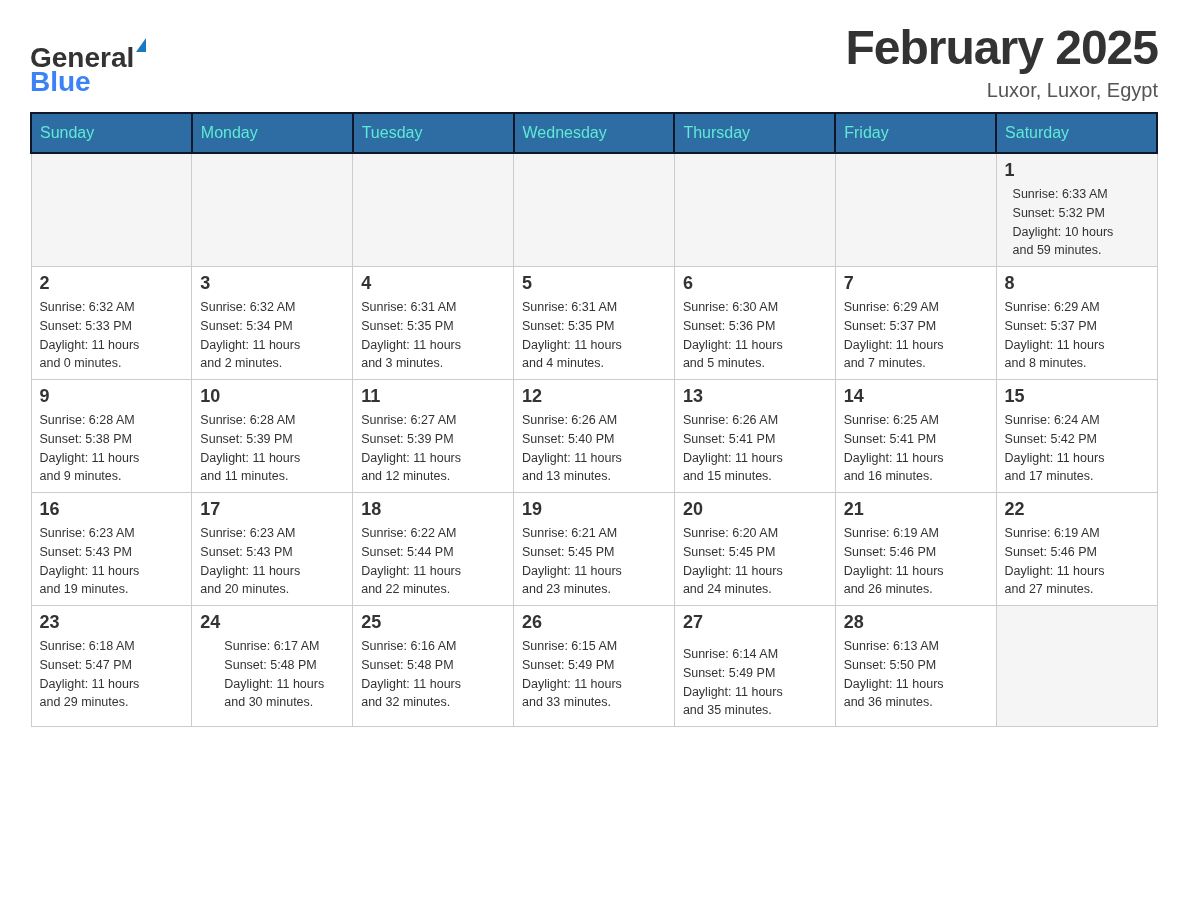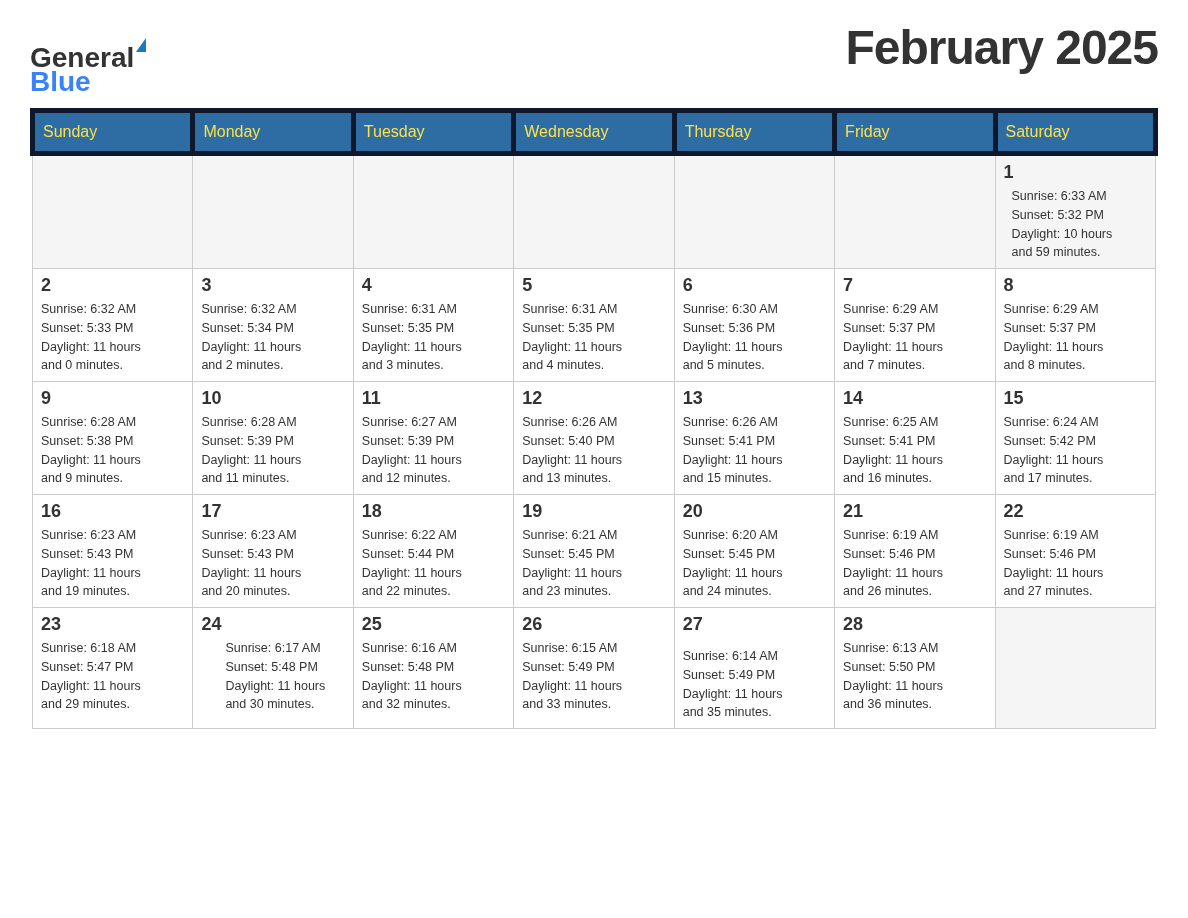--- a/index.html
+++ b/index.html
@@ -60,26 +60,26 @@
       color: #555;
       margin-top: 4px;
     }
     .calendar {
       width: 100%;
       border-collapse: collapse;
       margin-top: 8px;
     }
     .calendar th {
       background-color: #2e6da4;
-      color: #fde047;
+      color: #5eead4;
       font-size: 16px;
       font-weight: normal;
       padding: 10px 8px;
       text-align: left;
-      border: 5px solid #0f172a;
+      border: 2px solid #0f172a;
     }
     .calendar td {
       border: 1px solid #ccc;
       vertical-align: top;
       padding: 6px 8px;
       width: 14.28%;
       min-height: 110px;
       height: 110px;
     }
     .calendar tr:first-child td {
@@ -113,20 +113,21 @@
 <div class="header">
   <div class="logo">
     <div style="display:flex;align-items:center;">
       <span class="logo-text-general">General</span>
       <span class="logo-arrow"></span>
     </div>
     <span class="logo-text-blue">Blue</span>
   </div>
   <div class="title-block">
     <div class="month-title">February 2025</div>
+    <div class="location">Luxor, Luxor, Egypt</div>
   </div>
 </div>
 
 <table class="calendar">
   <thead>
     <tr>
     <th>Sunday</th>
         <th>Monday</th>
         <th>Tuesday</th>
         <th>Wednesday</th>

